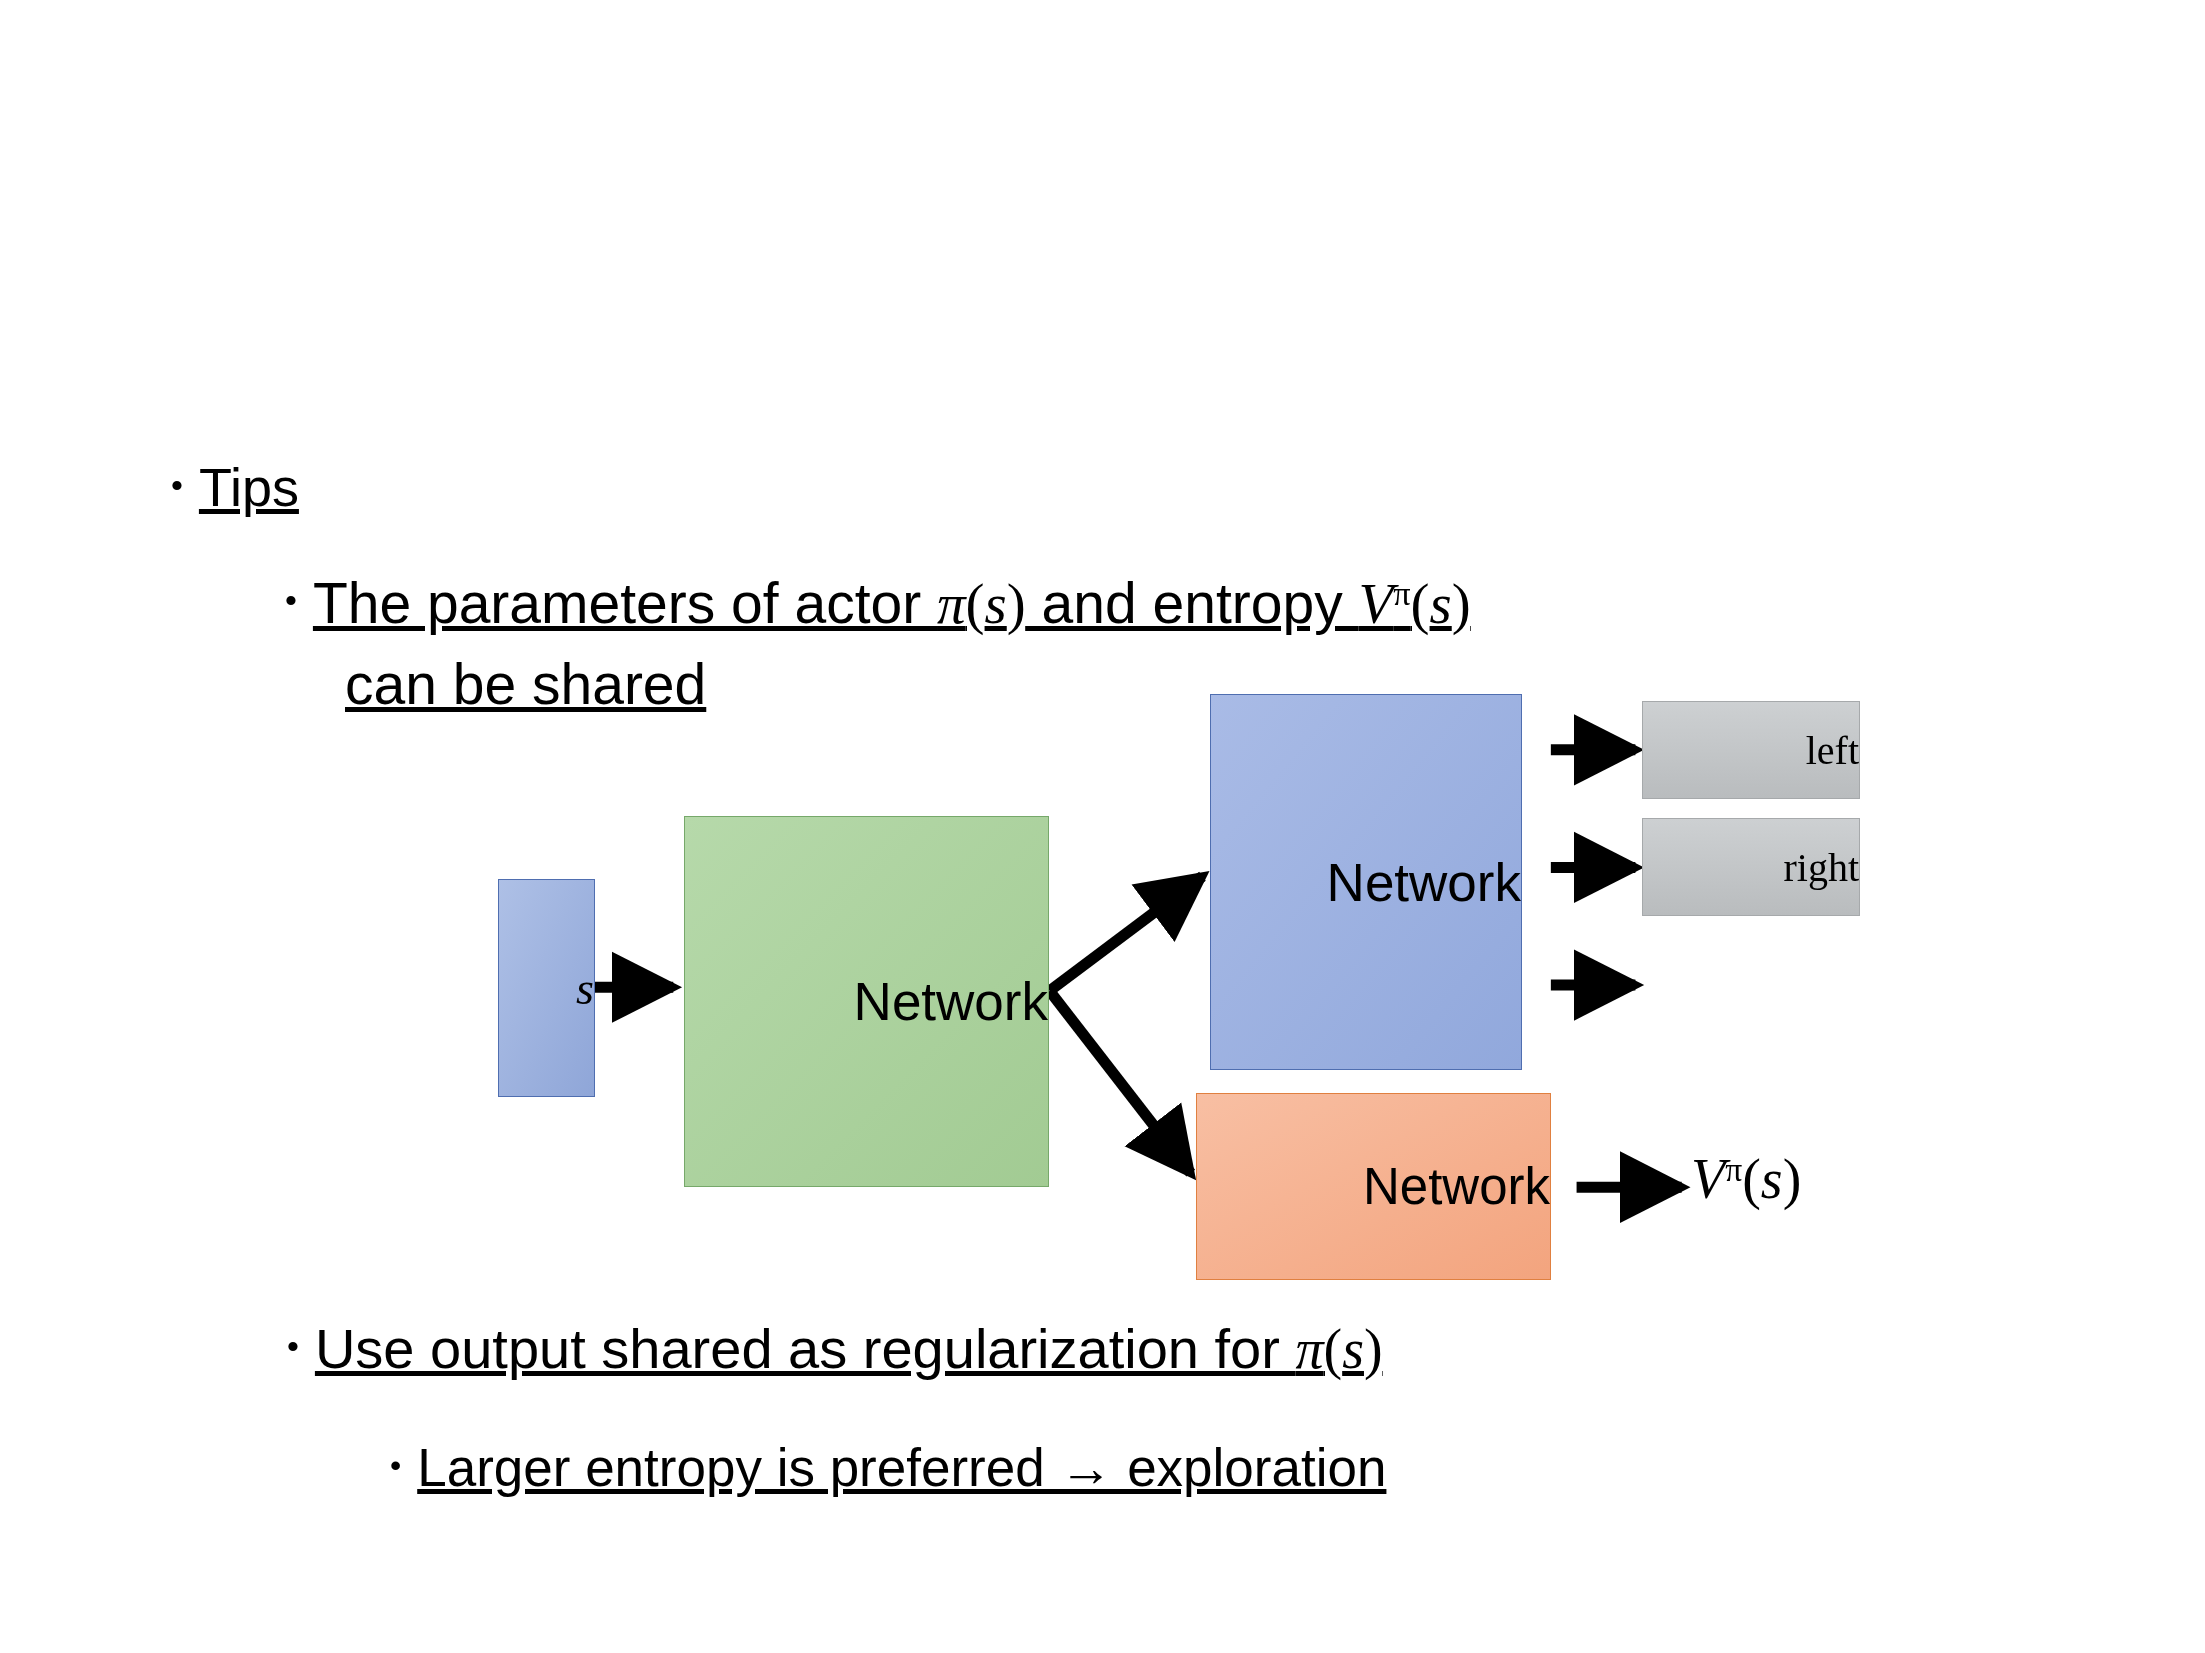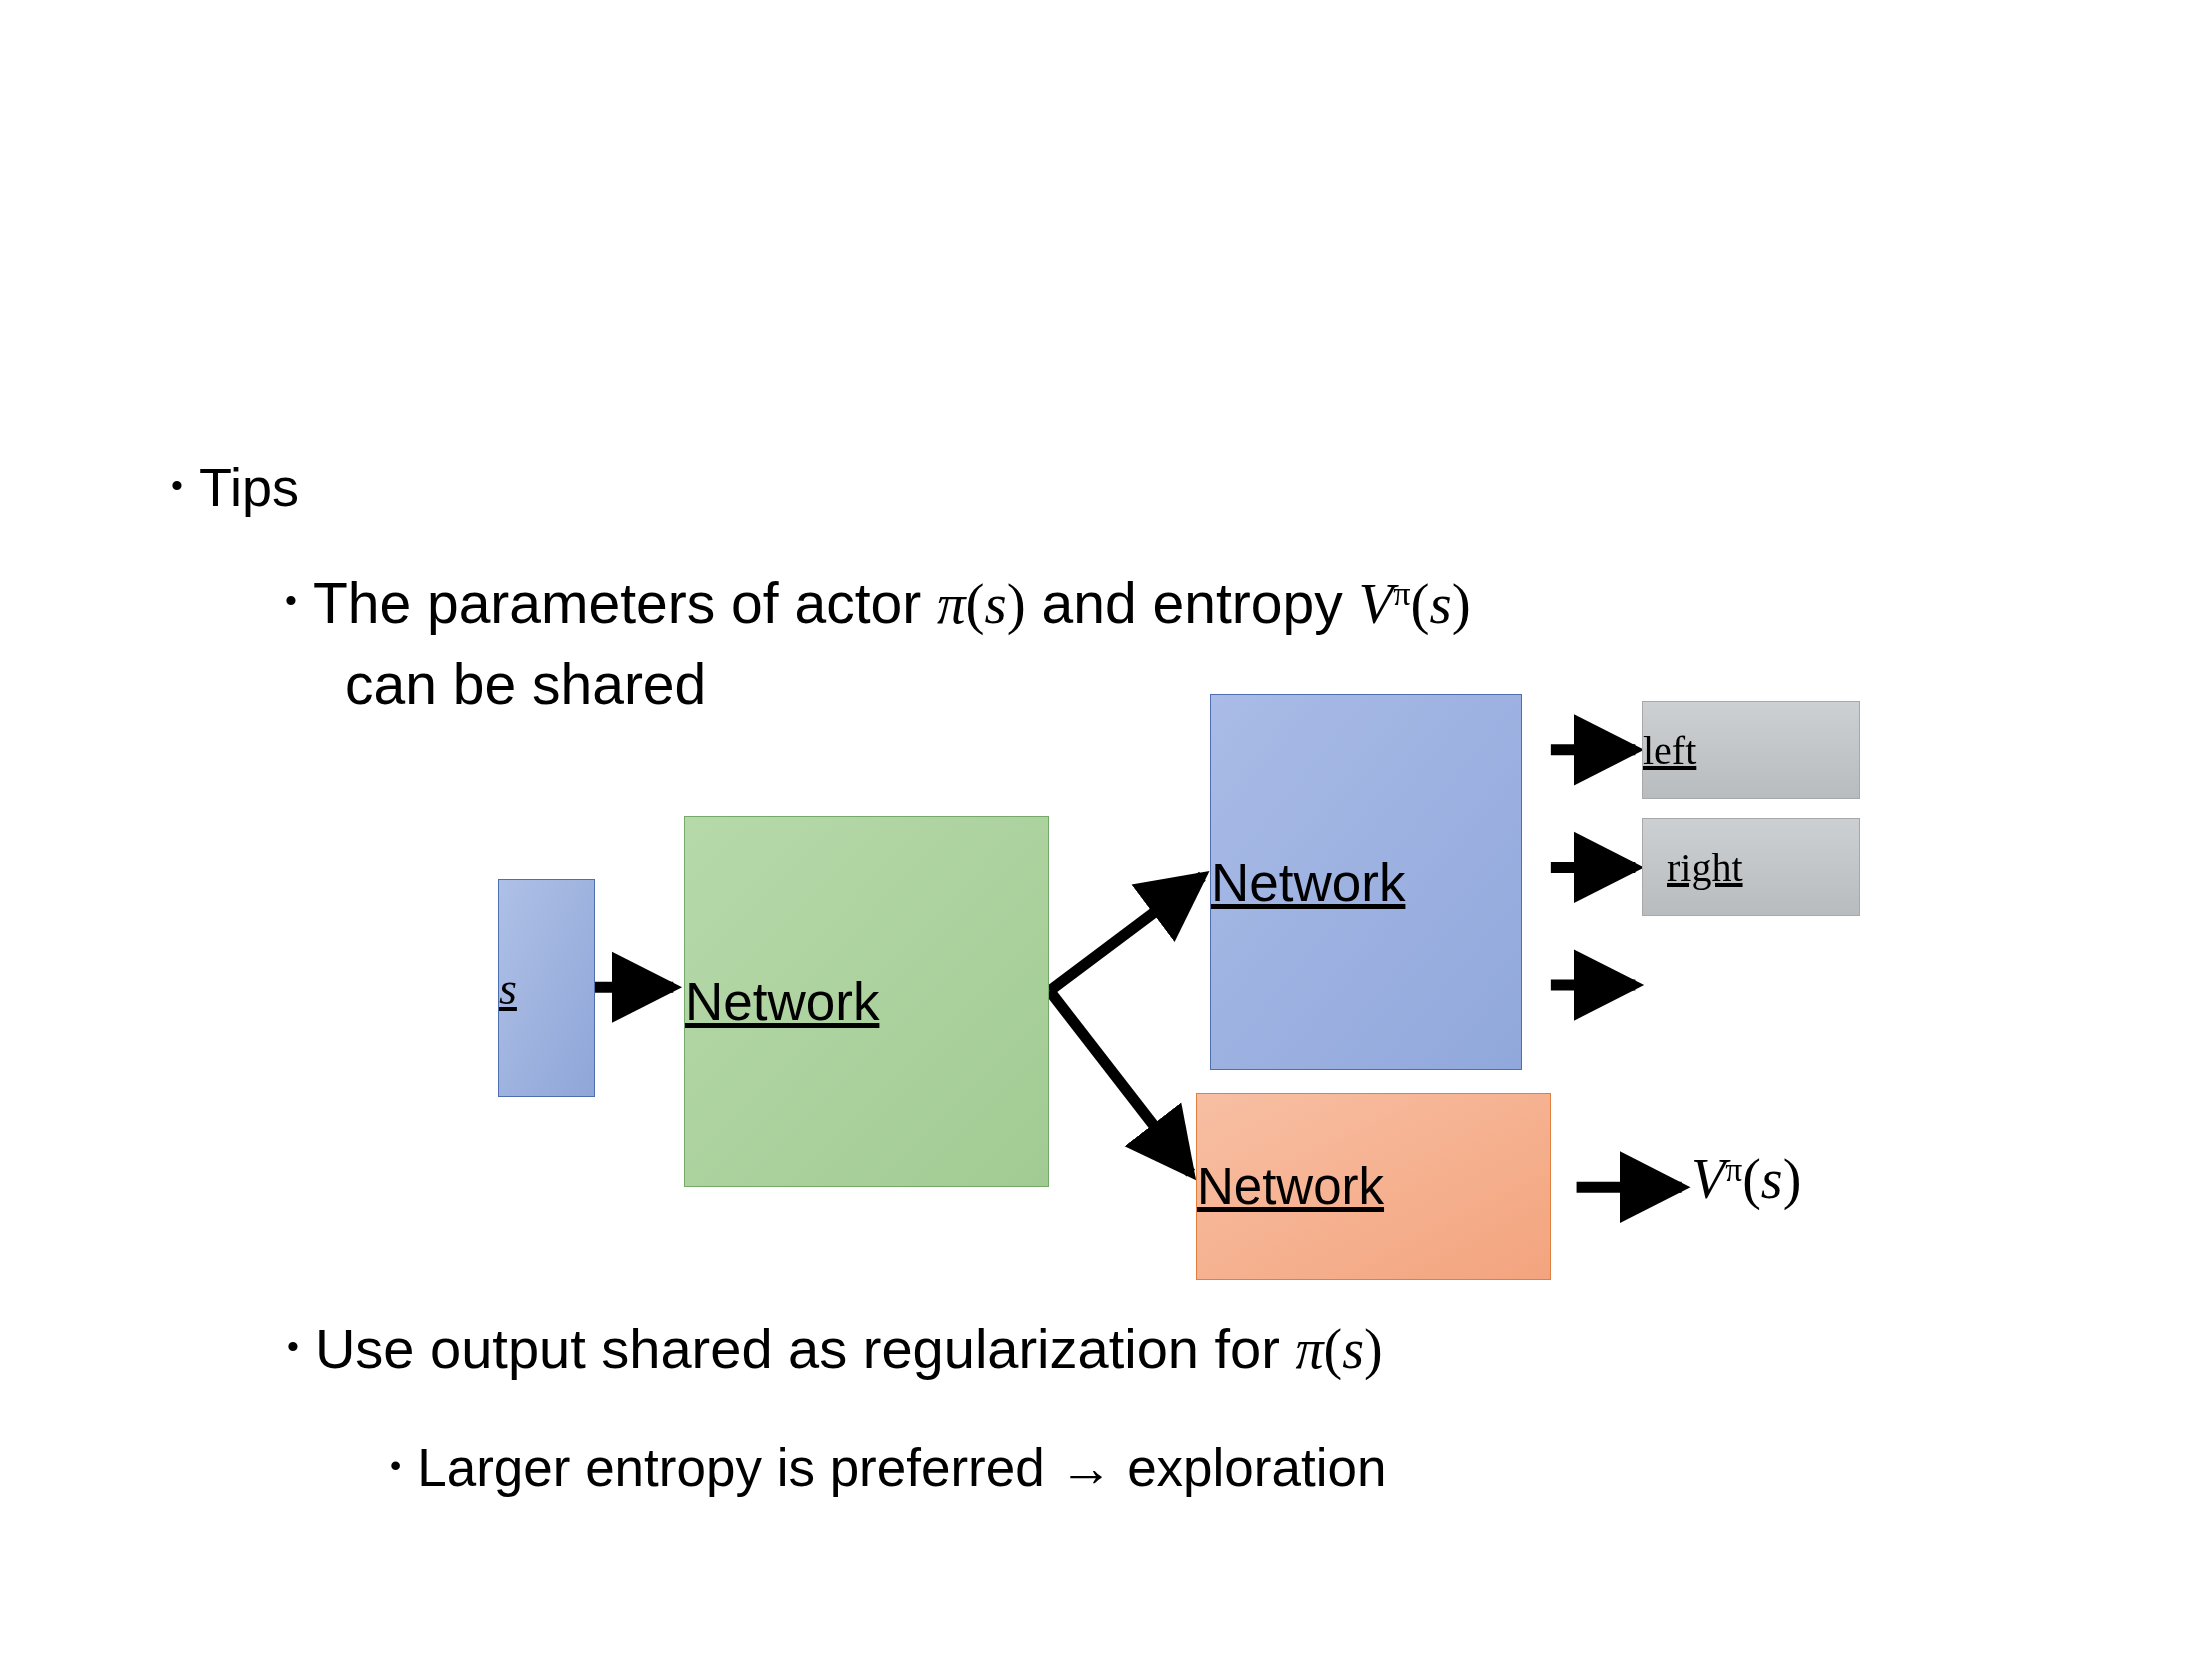--- a/index.html
+++ b/index.html
@@ -38,21 +38,21 @@
     display: flex;
     align-items: flex-start;
     color: #000;
     white-space: nowrap;
   }
   .bullet .dot {
     display: inline-block;
     margin-right: 16px;
     line-height: 1;
   }
-  .bullet .txt { display: inline-block; }
+  .bullet .txt { display: inline-block; text-decoration: underline; }
 
   .lvl1 { font-size: 54px; line-height: 1.18; }
   .lvl2 { font-size: 56px; line-height: 1.18; }
   .lvl3 { font-size: 51px; line-height: 1.18; }
 
   .b-tips      { left: 171px;  top: 456px;  font-size: 54px; }
   .b-params    { left: 285px;  top: 570px;  font-size: 57px; }
   .b-shared    { left: 345px;  top: 651px;  font-size: 57px; align-items: flex-end; }
   .b-entropy   { left: 287px;  top: 1316px; font-size: 56px; }
   .b-larger    { left: 390px;  top: 1437px; font-size: 53px; }
@@ -80,24 +80,23 @@
     position: absolute;
     left: 0; top: 0;
     width: 2205px; height: 1654px;
     pointer-events: none;
   }
   .box {
     position: absolute;
     box-sizing: border-box;
     display: flex;
     align-items: center;
-    justify-content: flex-start;
+    justify-content: flex-end;
     font-family: "Liberation Sans", sans-serif;
     color: #000000;
-    text-decoration: underline;
   }
 
   .box-s {
     left: 498px; top: 879px;
     width: 97px; height: 218px;
     background: linear-gradient(to bottom right, #aec0e6, #8fa6d8);
     border: 1.5px solid #4f6eb0;
     font-size: 46px;
   }
   .box-shared-net {

